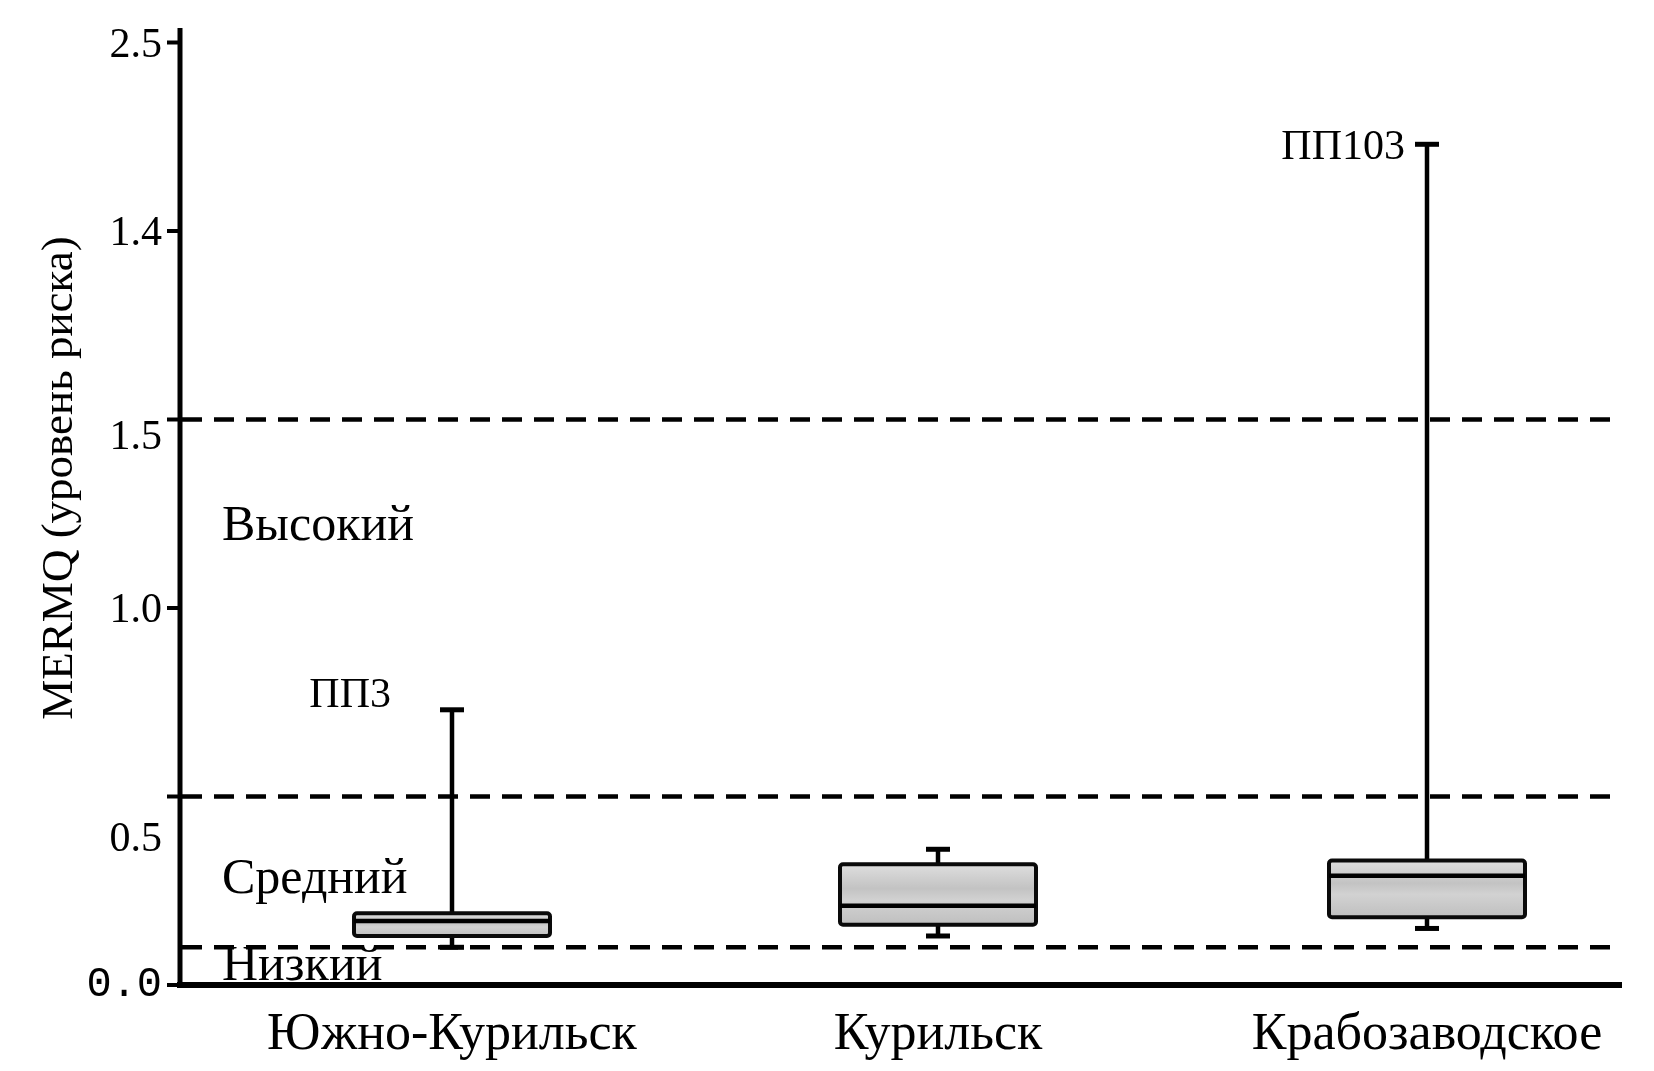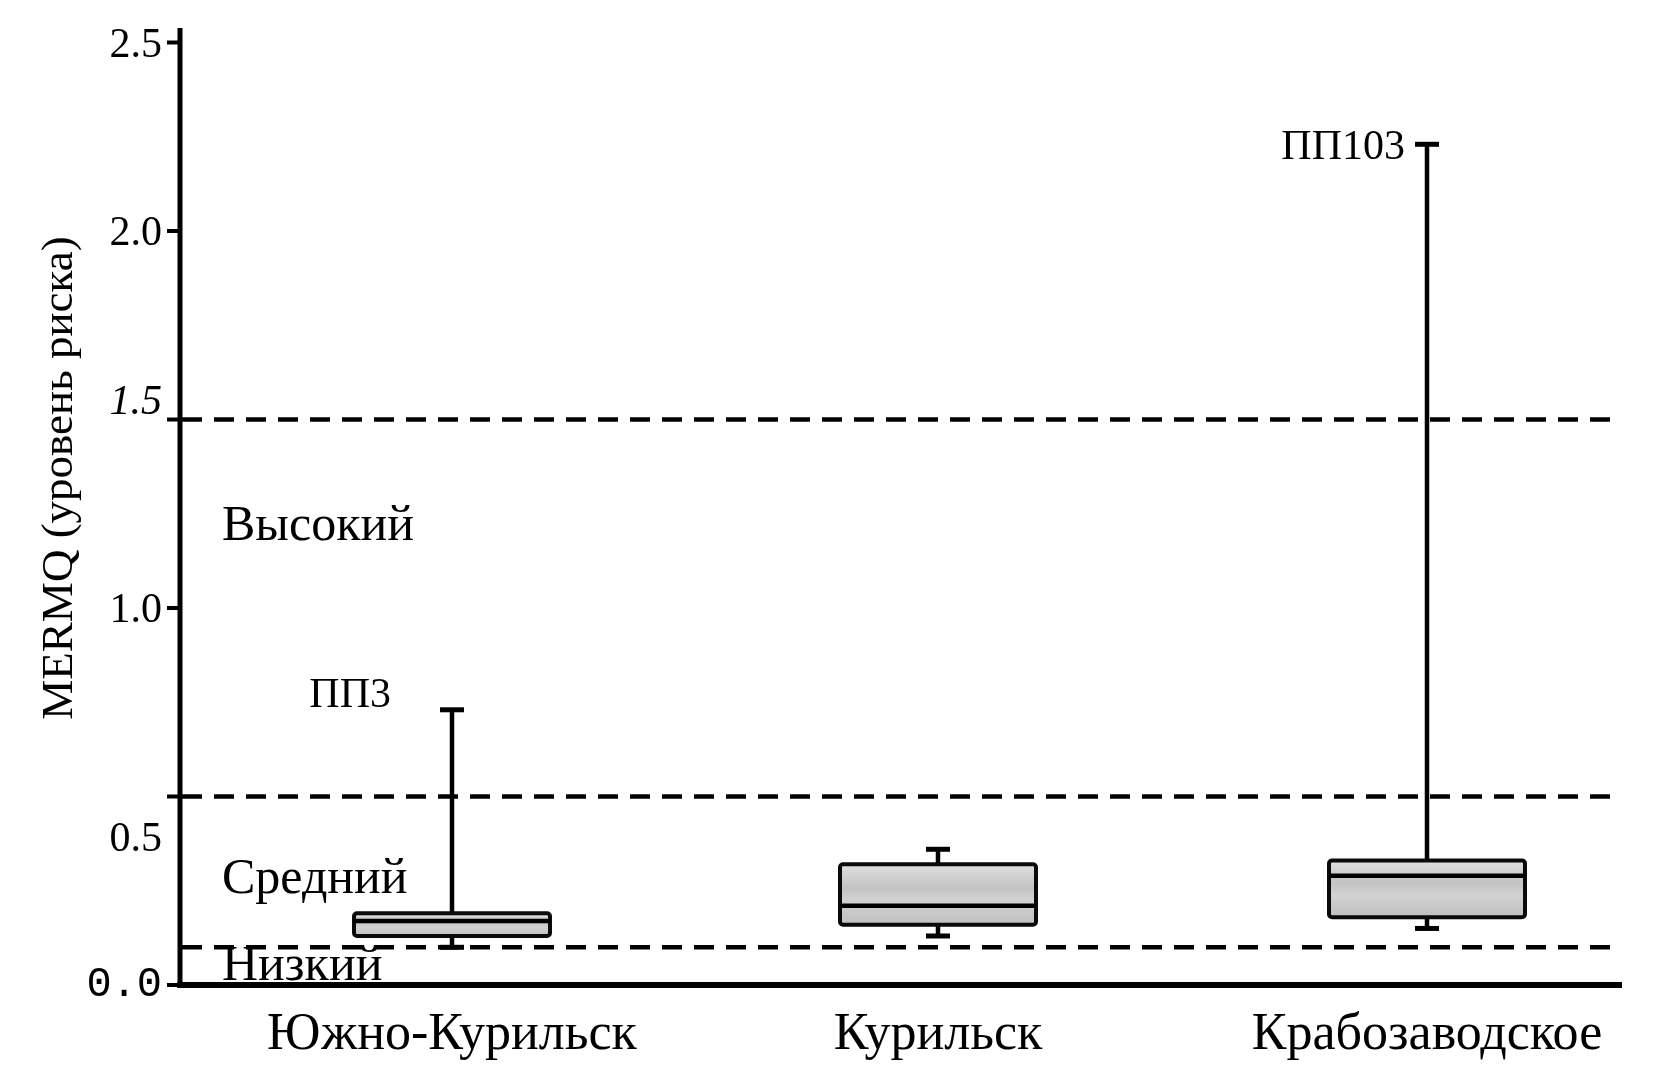--- a/index.html
+++ b/index.html
@@ -8,21 +8,21 @@
     width:1654px;height:1071px;
     background:#ffffff;
     font-family:"Liberation Serif","DejaVu Serif",serif;
     color:#000;
     overflow:hidden;
   }
   #chart-svg{position:absolute;left:0;top:0;}
   .txt{position:absolute;white-space:nowrap;line-height:1;color:#000;}
   .ytick{font-size:42px;right:1492px;text-align:right;}
   .yt0{top:964px;font-family:Liberation Mono, monospace;} .yt1{top:775px;margin-top:41px;} .yt2{top:587px;}
-  .yt3{top:379px;font-style:italic;} .yt4{top:210px;} .yt5{top:22px;}
+  .yt3{top:414px;} .yt4{top:210px;} .yt5{top:22px;}
   .zone{font-size:50px;left:222px;}
   .z0{top:168px;} .z1{top:498px;} .z2{top:822px;margin-top:29px;} .z3{top:938px;}
   .cat{font-size:52px;top:1006px;transform:translateX(-50%);}
   .c0{left:452px;} .c1{left:938px;} .c2{left:1427px;}
   .anno{font-size:42px;text-align:right;}
   .a0{top:672px;right:1263px;}
   .a2{top:124px;right:249px;}
   .ylabel{
     font-size:45px;
     left:57px;top:478px;
@@ -74,21 +74,21 @@
         <line x1="1329" y1="875.67" x2="1525" y2="875.67" stroke="#000000" stroke-width="4.5"></line>
       </g>
   </svg>
 
   <div class="txt ylabel">MERMQ (уровень риска)</div>
 
   <div class="txt ytick yt0">0.0</div>
   <div class="txt ytick yt1">0.5</div>
   <div class="txt ytick yt2">1.0</div>
   <div class="txt ytick yt3">1.5</div>
-  <div class="txt ytick yt4">2.0</div>
+  <div class="txt ytick yt4">1.4</div>
   <div class="txt ytick yt5">2.5</div>
 
   <div class="txt zone z1">Высокий</div>
   <div class="txt zone z2">Средний</div>
   <div class="txt cat c0">Южно-Курильск</div>
 
   <div class="txt zone z3">Низкий</div>
   <div class="txt cat c1">Курильск</div>
   <div class="txt cat c2">Крабозаводское</div>
 

